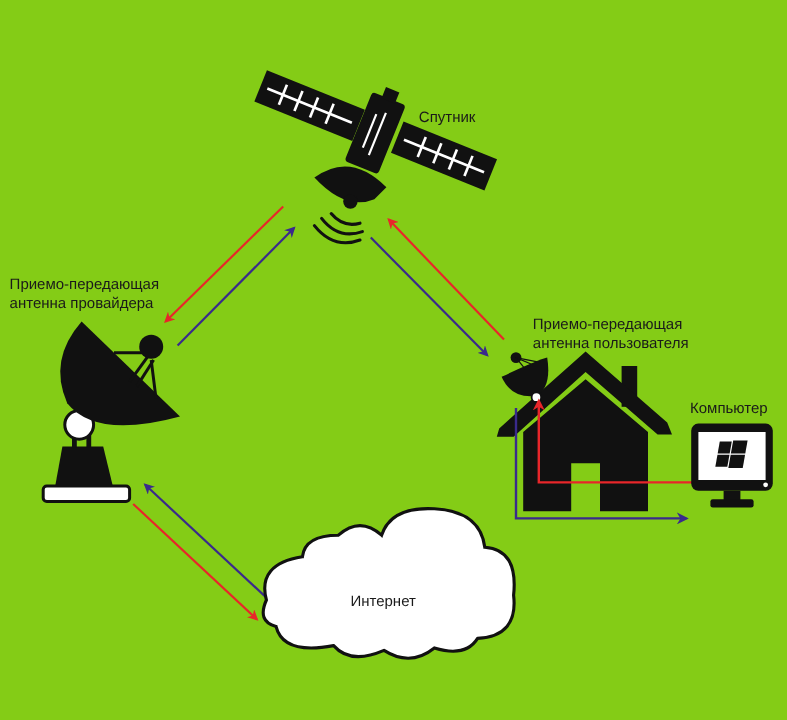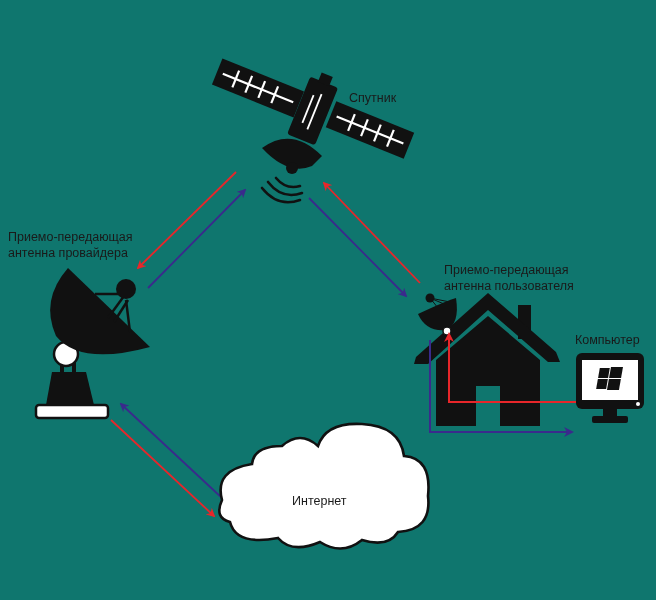--- a/index.html
+++ b/index.html
@@ -1,16 +1,16 @@
 <!DOCTYPE html>
 <html><head>
 <meta charset="utf-8">
 <style>
   html, body { margin: 0; padding: 0; background: #ffffff; }
-  #stage { position: relative; width: 656px; height: 600px; overflow: hidden; background: #0f766e; }
+  #stage { position: relative; width: 656px; height: 600px; overflow: hidden; background: #84cc16; }
   svg { position: absolute; left: 0; top: 0; }
   .lbl { font-family: "Liberation Sans", "DejaVu Sans", sans-serif; font-size: 12.5px; fill: #1a1a1a; }
 </style>
 </head>
 <body>
 
 <div id="stage">
 <svg width="656" height="600" viewBox="0 0 656 600">
   <defs>
     <marker id="ah-red" viewBox="0 0 10 10" refX="8" refY="5" markerWidth="5" markerHeight="5" orient="auto">

